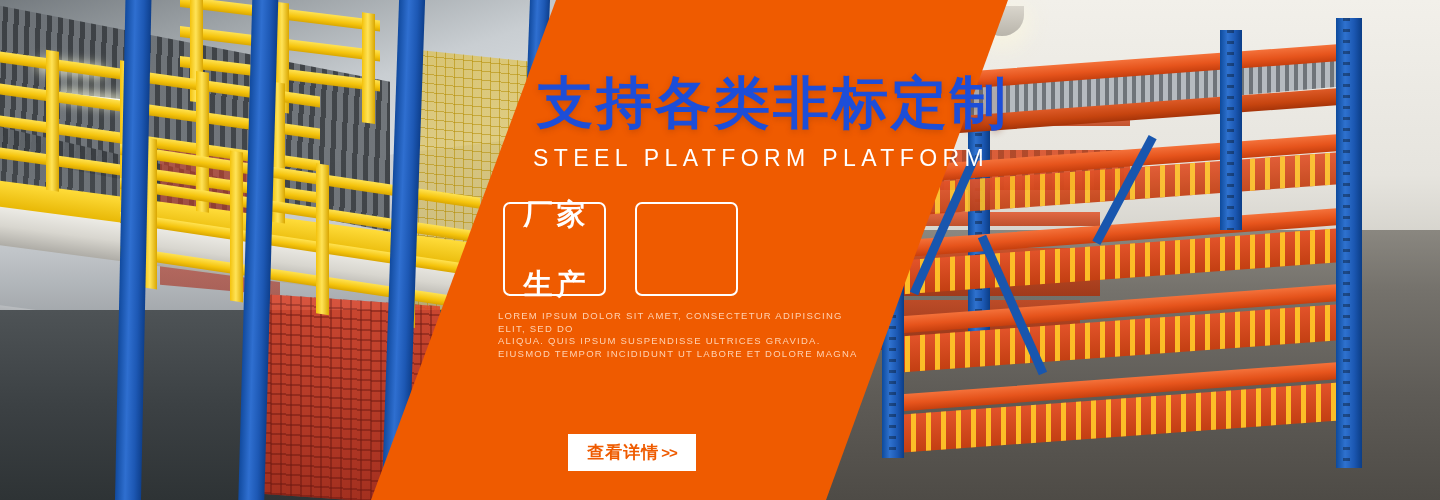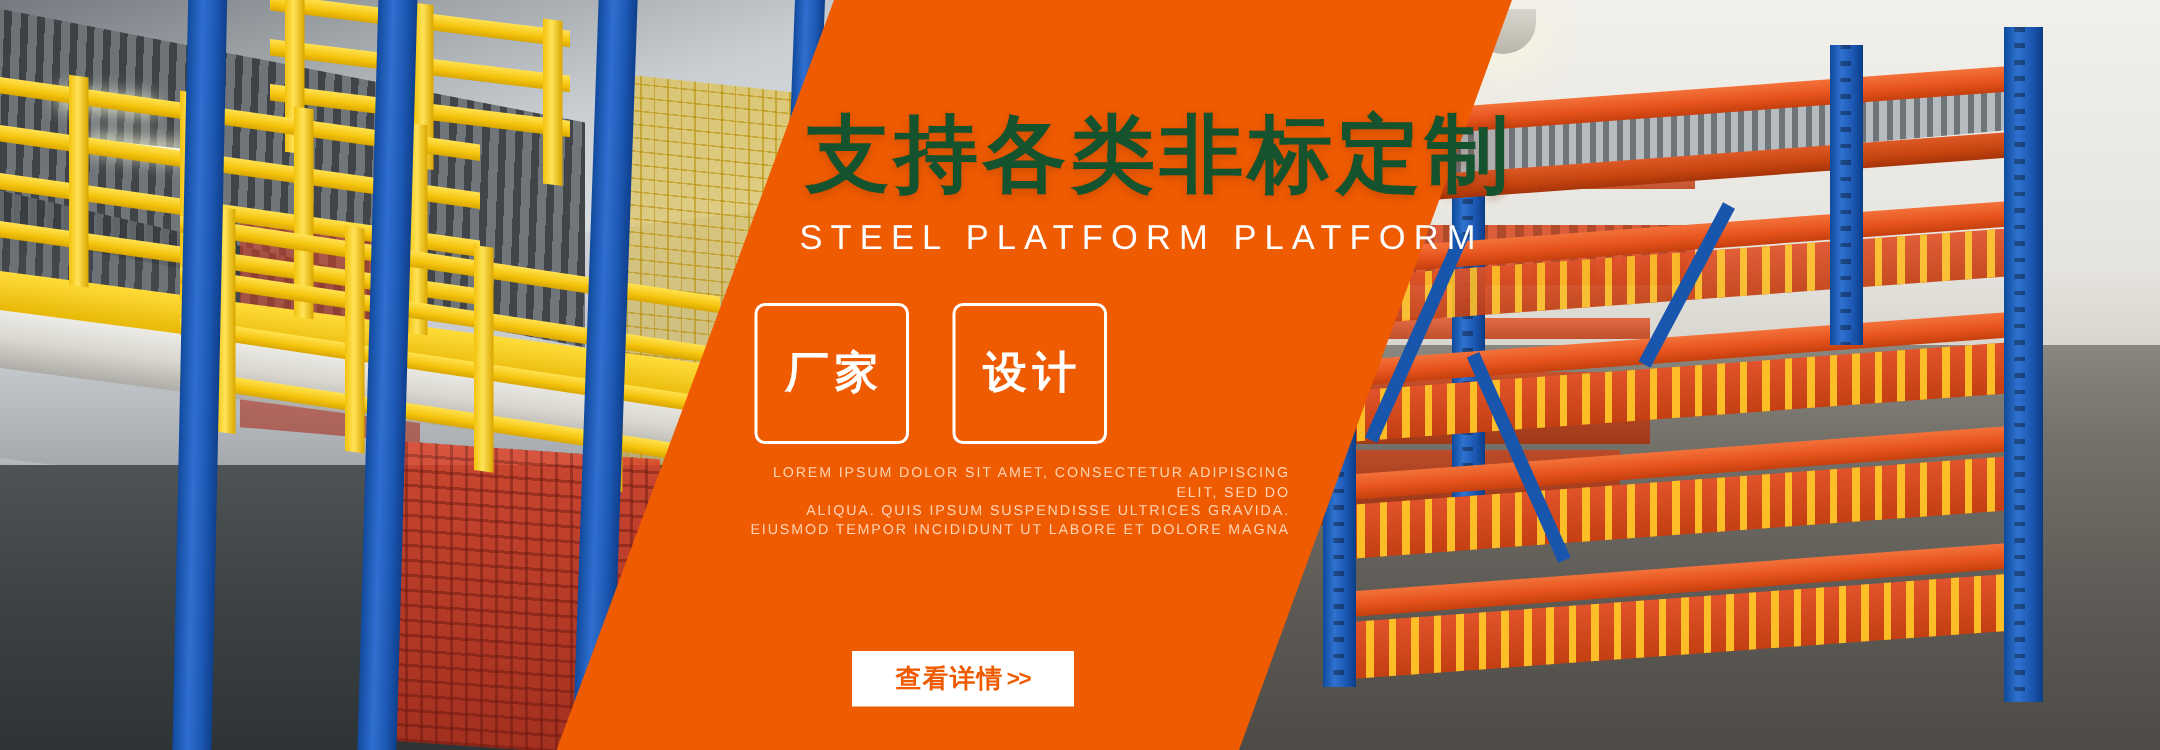--- a/index.html
+++ b/index.html
@@ -122,46 +122,46 @@
     position:absolute;left:0;top:0;width:1440px;height:500px;
     background:#ef5b00;
     -webkit-clip-path:polygon(556px 0, 1008px 0, 826px 500px, 371px 500px);
     clip-path:polygon(556px 0, 1008px 0, 826px 500px, 371px 500px);
   }
 
   
   .content{position:absolute;left:0;top:0;width:1440px;height:500px;}
   .headline{
     position:absolute;left:537px;top:74px;
-    font-size:56px;line-height:58px;font-weight:bold;color:#14532d;
+    font-size:56px;line-height:58px;font-weight:bold;color:#1d4ed8;
     letter-spacing:3px;white-space:nowrap;
     text-shadow:0 2px 6px rgba(120,40,0,.28);
   }
   .subtitle{
     position:absolute;left:533px;top:145px;
     font-size:23px;line-height:26px;color:#fff;
     letter-spacing:5.4px;white-space:nowrap;
   }
   .badges{position:absolute;left:503px;top:202px;display:flex;gap:29px;}
   .badge{
     width:103px;height:94px;border:2px solid #fff;border-radius:7px;
     display:flex;flex-direction:column;align-items:center;justify-content:center;
     color:#fff;font-size:29px;font-weight:bold;line-height:42px;letter-spacing:4px;
     box-sizing:border-box;
     gap:28px;
   }
   .badge span{display:block;text-indent:4px;}
   .lorem{
-    position:absolute;left:486px;top:310px;width:374px;
-    text-align:right;color:#ffd3b3;
+    position:absolute;left:498px;top:310px;width:374px;
+    text-align:left;color:#ffd3b3;
     font-size:9.5px;line-height:12.6px;letter-spacing:1.25px;
     text-transform:uppercase;
   }
   .cta{
-    position:absolute;left:568px;top:434px;width:148px;height:37px;
+    position:absolute;left:568px;top:434px;width:128px;height:37px;
     background:#ffffff;
     display:flex;align-items:center;justify-content:center;
     color:#ef5b00;font-size:17px;font-weight:bold;letter-spacing:1px;
     text-decoration:none;box-sizing:border-box;
   }
   .cta .arrows{font-size:15px;letter-spacing:-1px;margin-left:2px;font-weight:bold;}
 </style>
 </head>
 <body>
 
@@ -266,23 +266,23 @@
 
   <div class="content">
 
     <div class="headline">支持各类非标定制</div>
 
     <div class="subtitle">STEEL PLATFORM PLATFORM</div>
 
     <div class="badges">
       <div class="badge">
         <span>厂家</span>
+        <span>生产</span>
       </div>
       <div class="badge">
-        <span>设计</span>
       </div>
     </div>
 
     <div class="lorem">
       <div>Lorem ipsum dolor sit amet, consectetur adipiscing elit, sed do</div>
       <div>aliqua. Quis ipsum suspendisse ultrices gravida.</div>
       <div>eiusmod tempor incididunt ut labore et dolore magna</div>
     </div>
 
     <a class="cta" href="#">

